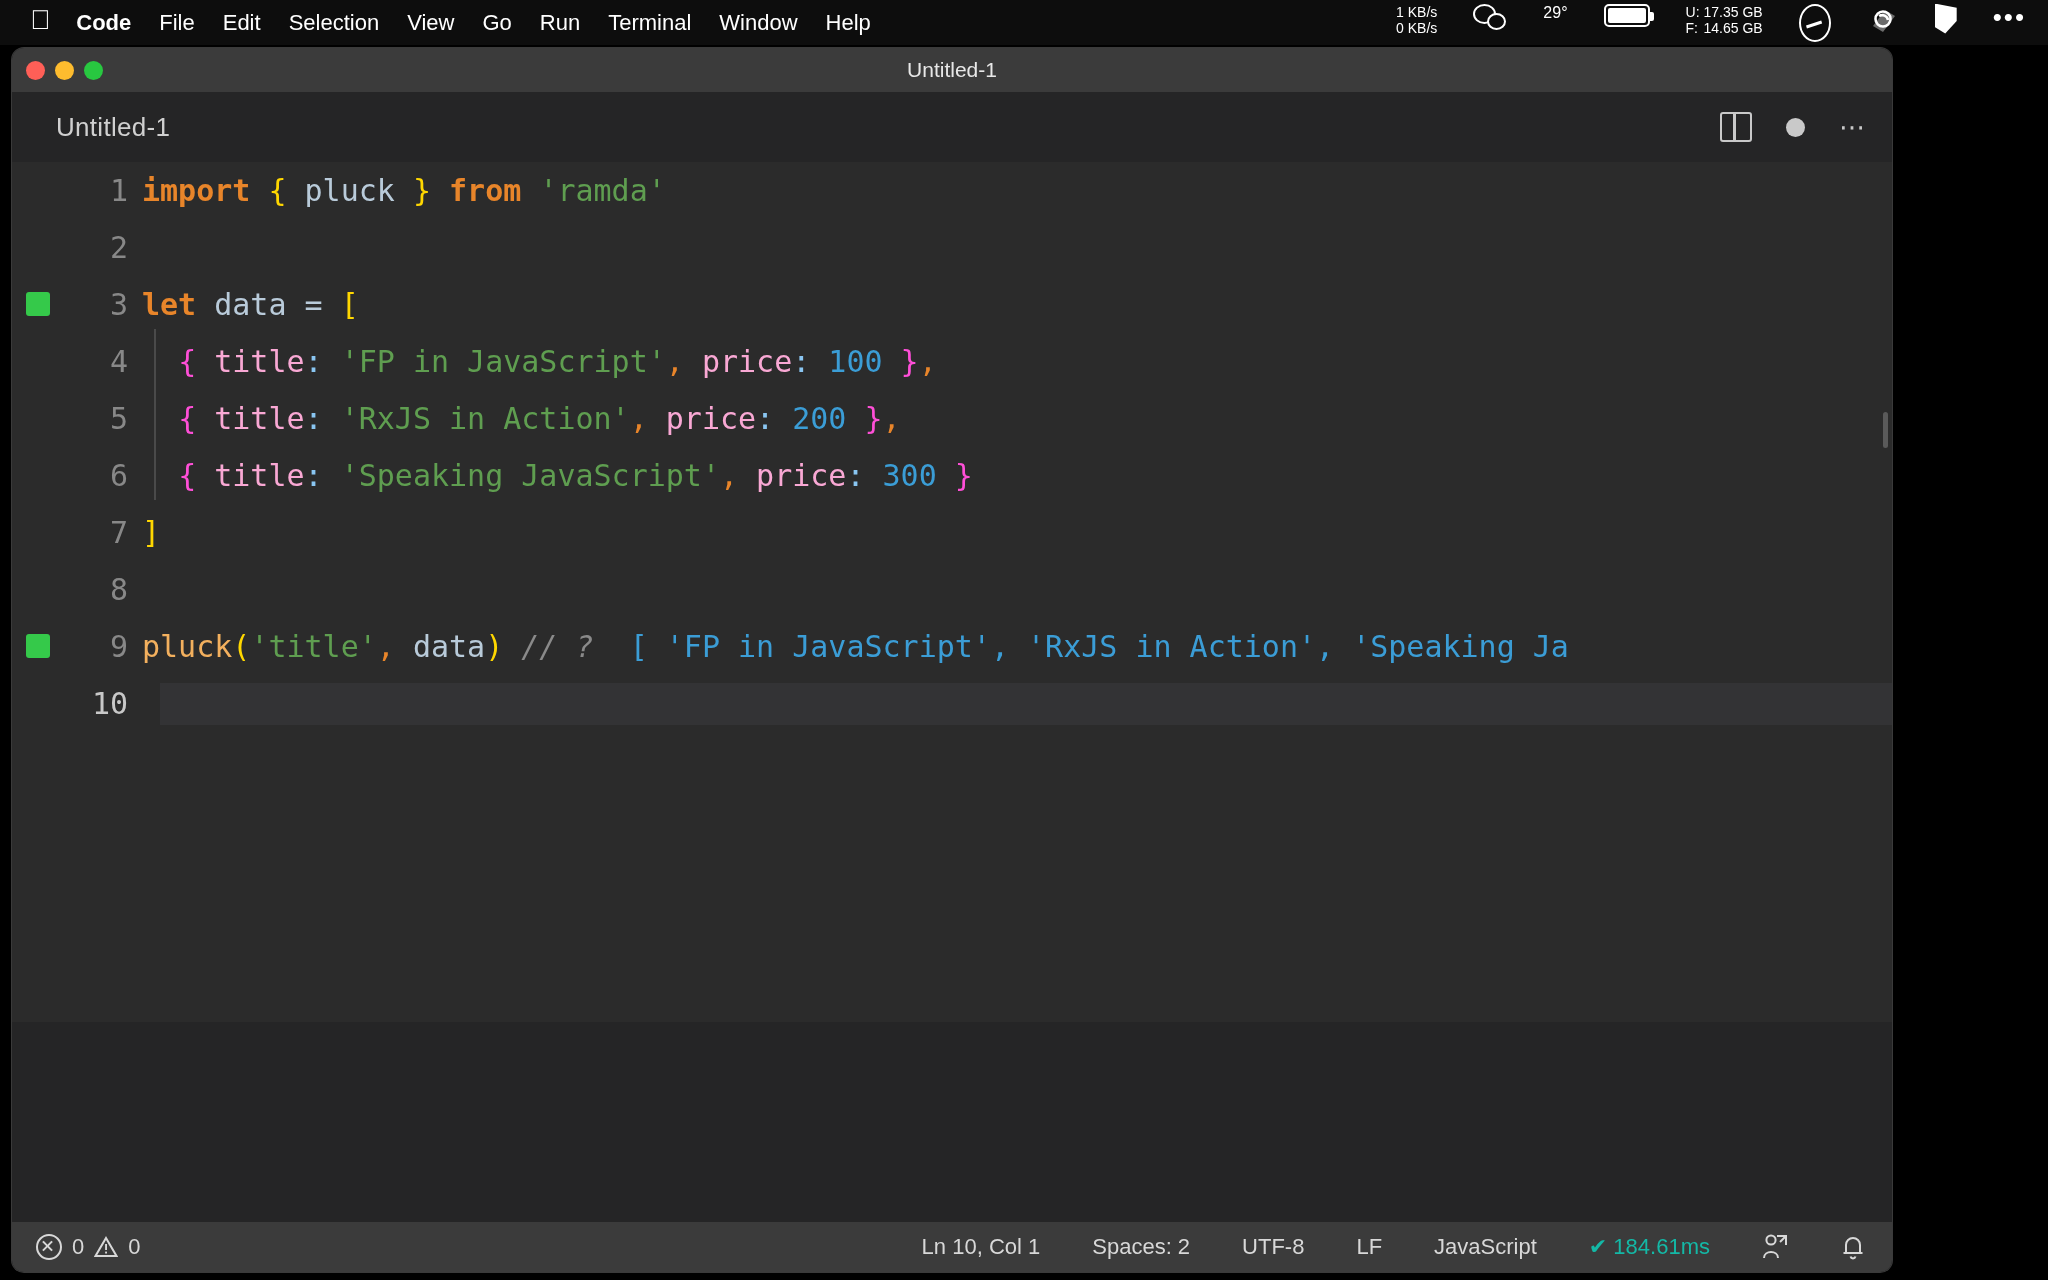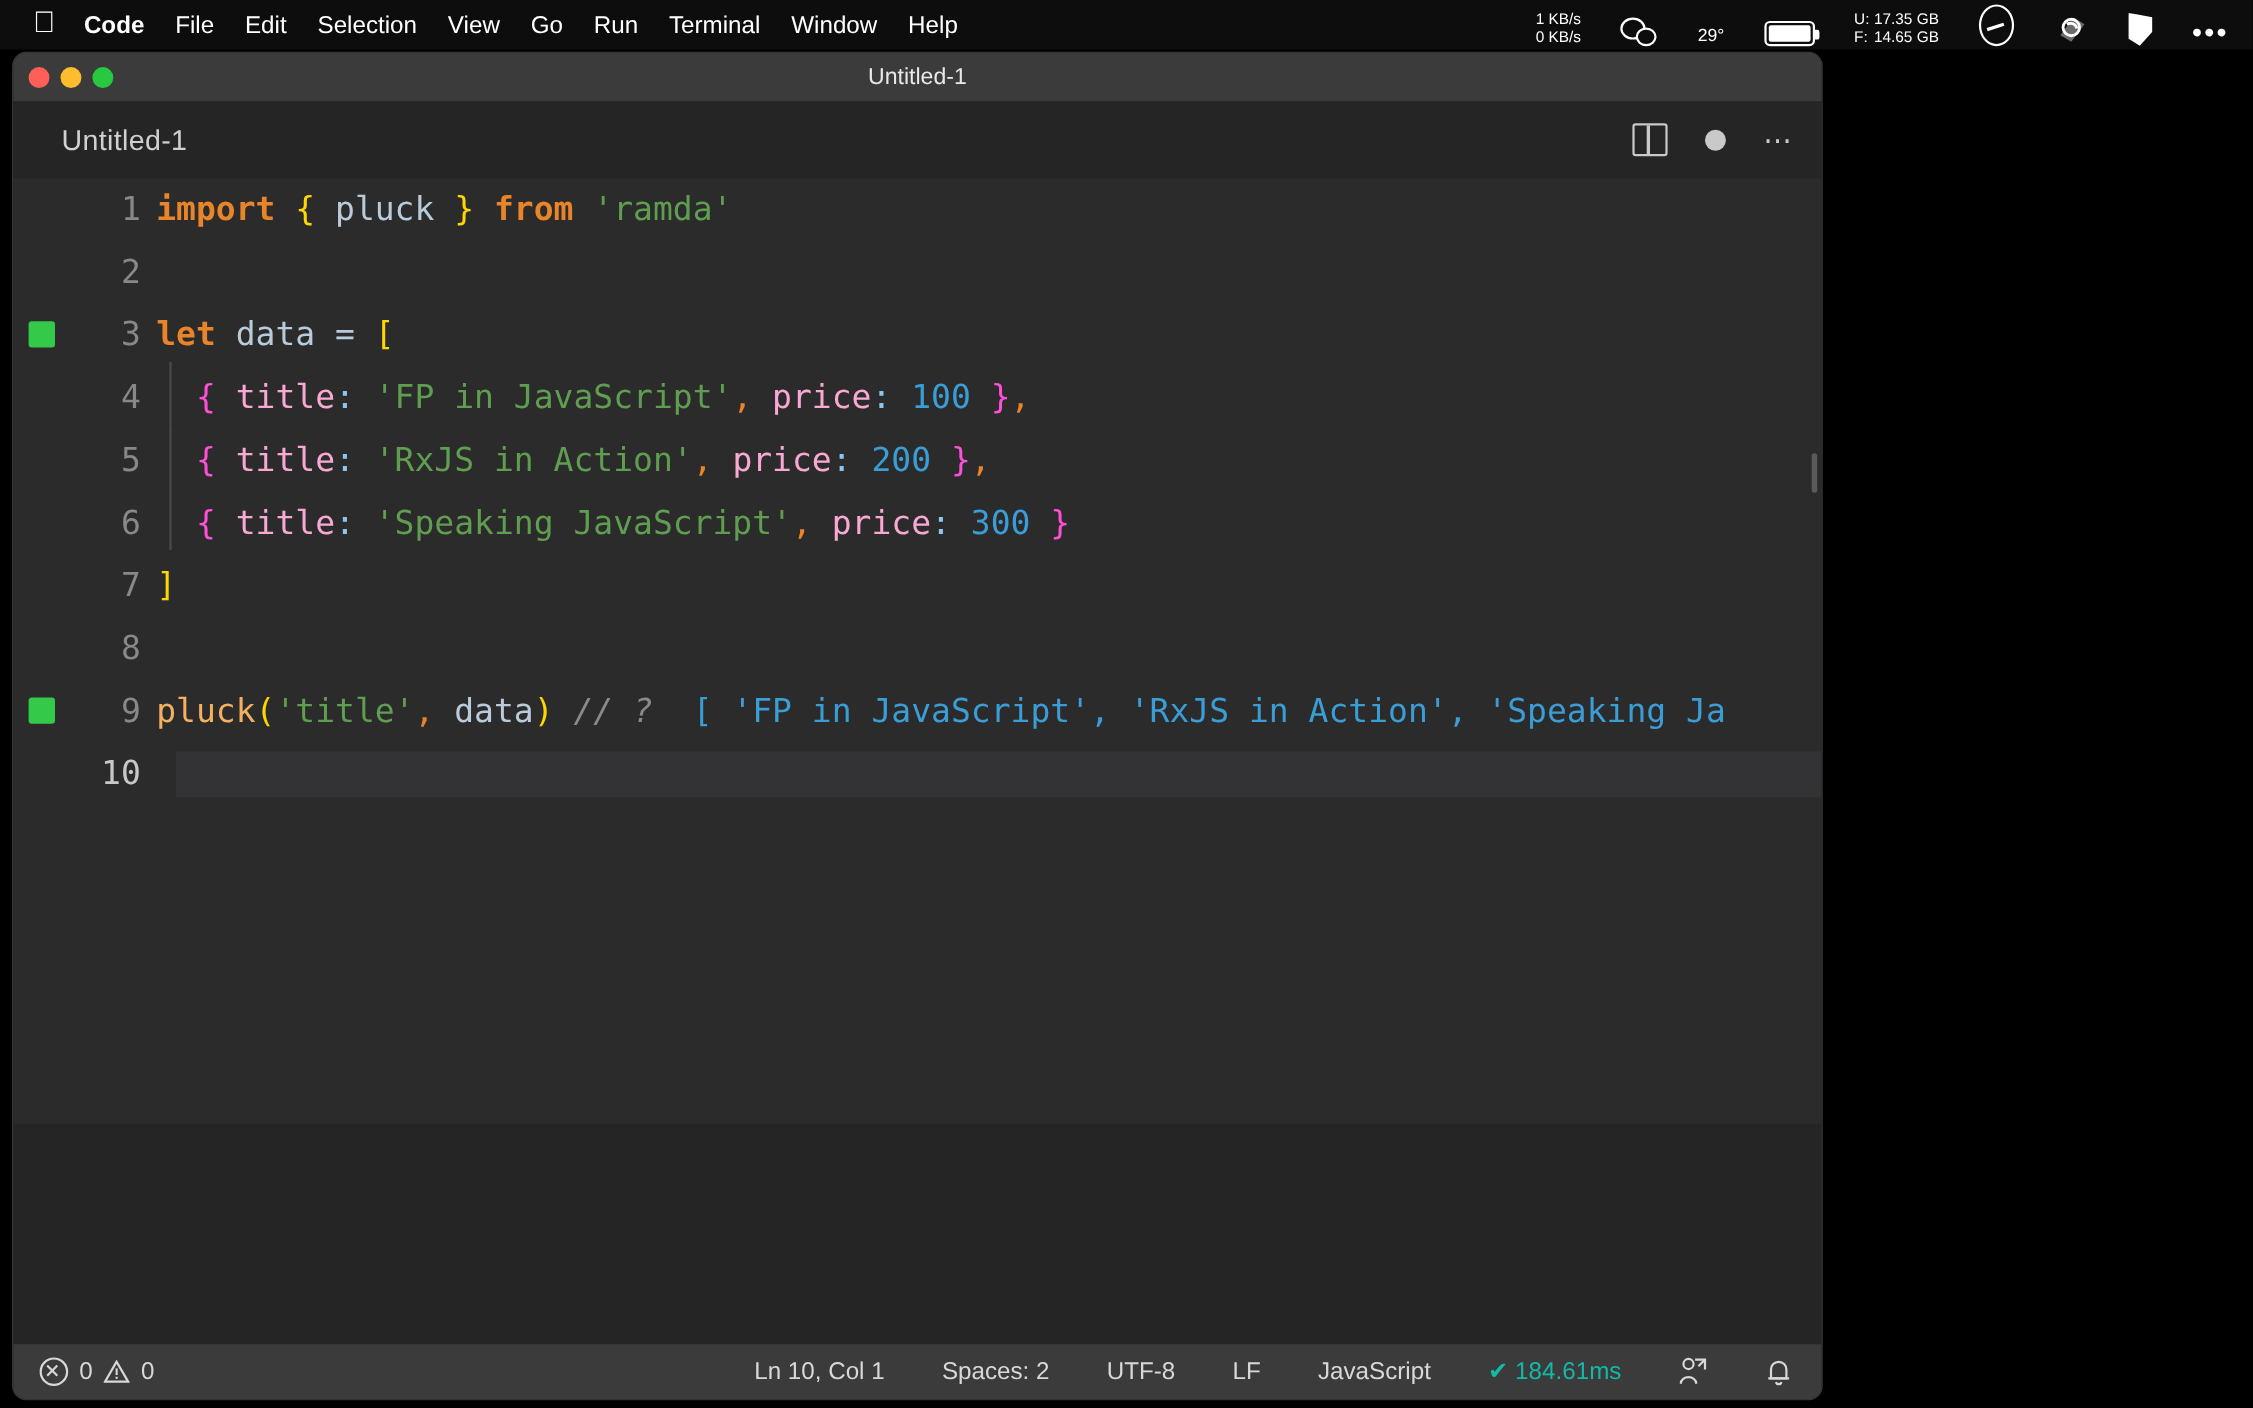--- a/index.html
+++ b/index.html
@@ -11,21 +11,21 @@
   
   .macbar{
     height:45px;width:2048px;background:#0d0d0d;
     display:flex;align-items:center;box-sizing:border-box;
     padding:0 22px 0 30px;color:#fff;
   }
   .apple-logo{font-size:27px;line-height:1;margin-right:26px;margin-top:-4px;}
   .menu-items{display:flex;align-items:center;gap:28px;}
   .menu-item{font-size:22px;color:#fff;white-space:nowrap;text-align:right;}
   .menu-item.bold{font-weight:bold;}
-  .macbar-right{margin-left:auto;display:flex;align-items:flex-end;gap:36px;}
+  .macbar-right{margin-left:auto;display:flex;align-items:flex-start;gap:36px;}
   .net-speed{font-size:14px;line-height:1.15;text-align:right;white-space:nowrap;}
   .wechat-ico{position:relative;width:34px;height:26px;}
   .wechat-ico .b1,.wechat-ico .b2{
     position:absolute;border:2.5px solid #fff;border-radius:50%;background:transparent;}
   .wechat-ico .b1{width:19px;height:16px;left:0;top:0;}
   .wechat-ico .b2{width:15px;height:13px;left:14px;top:9px;background:#0d0d0d;}
   .temp{font-size:16px;}
   .battery{
     width:46px;height:23px;border:2.5px solid #fff;border-radius:5px;
     position:relative;padding:2px;box-sizing:border-box;}
@@ -37,21 +37,21 @@
   .disk span{display:inline-block;}
   .disk .lbl{width:18px;}
   .ellipse-ico{width:28px;height:34px;border:2.5px solid #fff;border-radius:50%;position:relative;}
   .ellipse-ico::after{content:"";position:absolute;left:5px;top:17px;width:16px;height:2.5px;background:#fff;transform:rotate(-18deg);}
   .link-ico{width:32px;height:32px;position:relative;}
   .flag-ico{width:22px;height:30px;background:#fff;clip-path:polygon(0 0,100% 14%,100% 58%,48% 100%,0 78%);}
   .dots-ico{font-size:26px;letter-spacing:2px;line-height:1;}
 
   
   .window{
-    position:absolute;left:12px;top:48px;width:1644px;height:1224px;
+    position:absolute;left:12px;top:48px;width:1880px;height:1224px;
     background:#252526;border-radius:12px;overflow:hidden;
     box-shadow:0 0 0 1px #3a3a3a;
   }
   .titlebar{
     height:44px;background:#3b3b3b;display:flex;align-items:center;
     position:relative;border-radius:12px 12px 0 0;
   }
   .traffic{display:flex;gap:10px;padding-left:14px;}
   .tl{width:19px;height:19px;border-radius:50%;}
   .tl.red{background:#ff5f57;}

